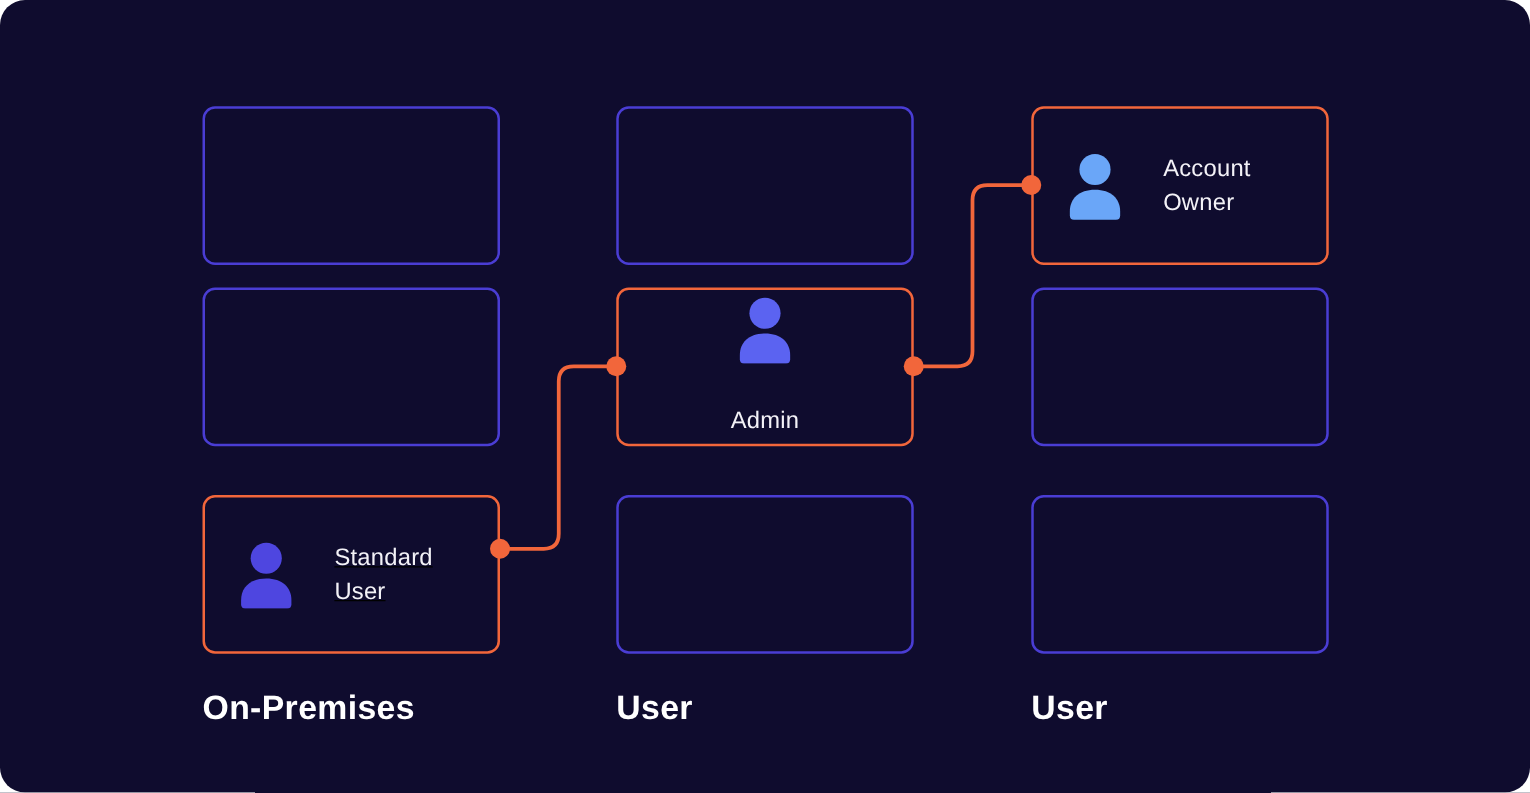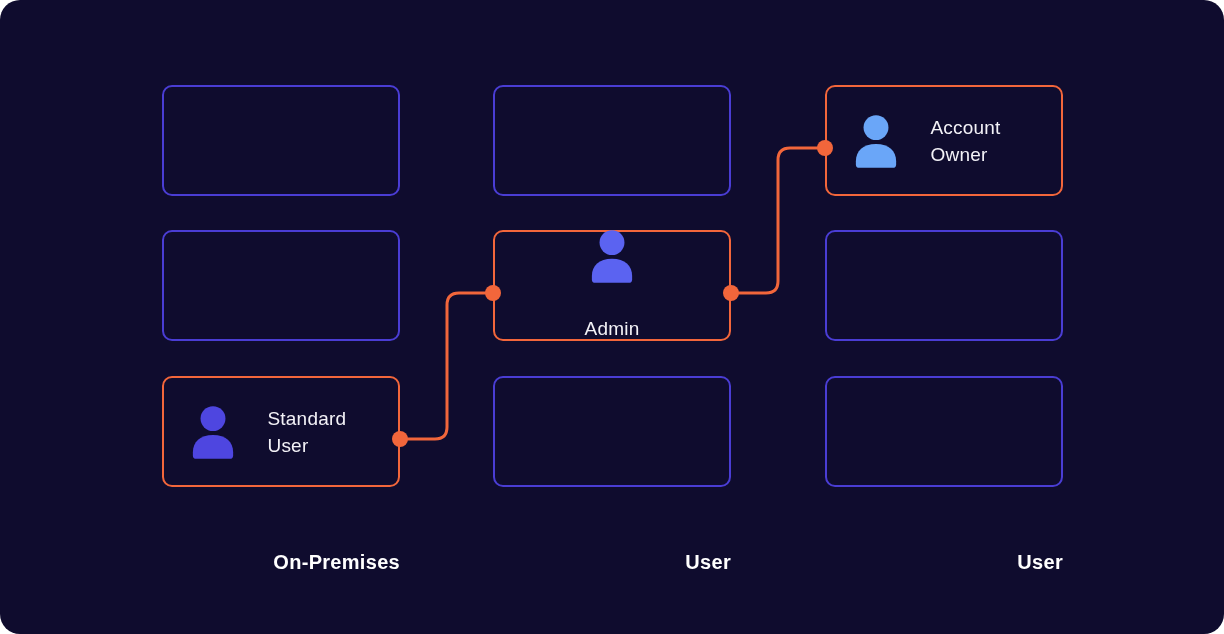--- a/index.html
+++ b/index.html
@@ -14,21 +14,21 @@
     position: relative;
     width: 1224px;
     height: 634px;
     background: #0f0c2e;
     border-radius: 20px;
     overflow: hidden;
   }
   .box {
     position: absolute;
     width: 238px;
-    height: 111px;
+    height: 127px;
     border: 2px solid #4a3dd4;
     border-radius: 10px;
     box-sizing: border-box;
     display: flex;
     align-items: center;
     justify-content: center;
     gap: 32px;
     z-index: 1;
   }
   .box.highlight {
@@ -45,23 +45,23 @@
     display: inline-flex;
     flex: 0 0 auto;
   }
   .icon-indigo svg  { fill: #4e46e0; }
   .icon-blue svg    { fill: #5b63f1; }
   .icon-skyblue svg { fill: #6aa6f8; }
   .col-label {
     position: absolute;
     top: 551px;
     width: 238px;
-    text-align: right;
+    text-align: left;
     color: #ffffff;
-    font-size: 20px;
+    font-size: 27px;
     font-weight: 700;
     letter-spacing: 0.3px;
     z-index: 1;
   }
   .connectors {
     position: absolute;
     left: 0;
     top: 0;
     z-index: 2;
     pointer-events: none;
@@ -74,21 +74,21 @@
   .connectors circle {
     fill: #f2663b;
   }
   
   .col1 { left: 162px; }
   .col2 { left: 493px; flex-direction: column; }
   .col3 { left: 825px; }
   
   .row1 { top: 85px; }
   .row2 { top: 230px; }
-  .row3 { top: 376px; }
+  .row3 { top: 396px; text-decoration: underline; }
 </style>
 </head>
 <body>
 
 <div class="canvas">
 
   <svg class="connectors" width="1224" height="634" viewBox="0 0 1224 634">
     <path d="M 400 439 L 435 439 Q 447 439 447 427 L 447 305 Q 447 293 459 293 L 493 293"></path>
     <path d="M 731 293 L 766 293 Q 778 293 778 281 L 778 160 Q 778 148 790 148 L 825 148"></path>
     <circle cx="400" cy="439" r="8"></circle>

